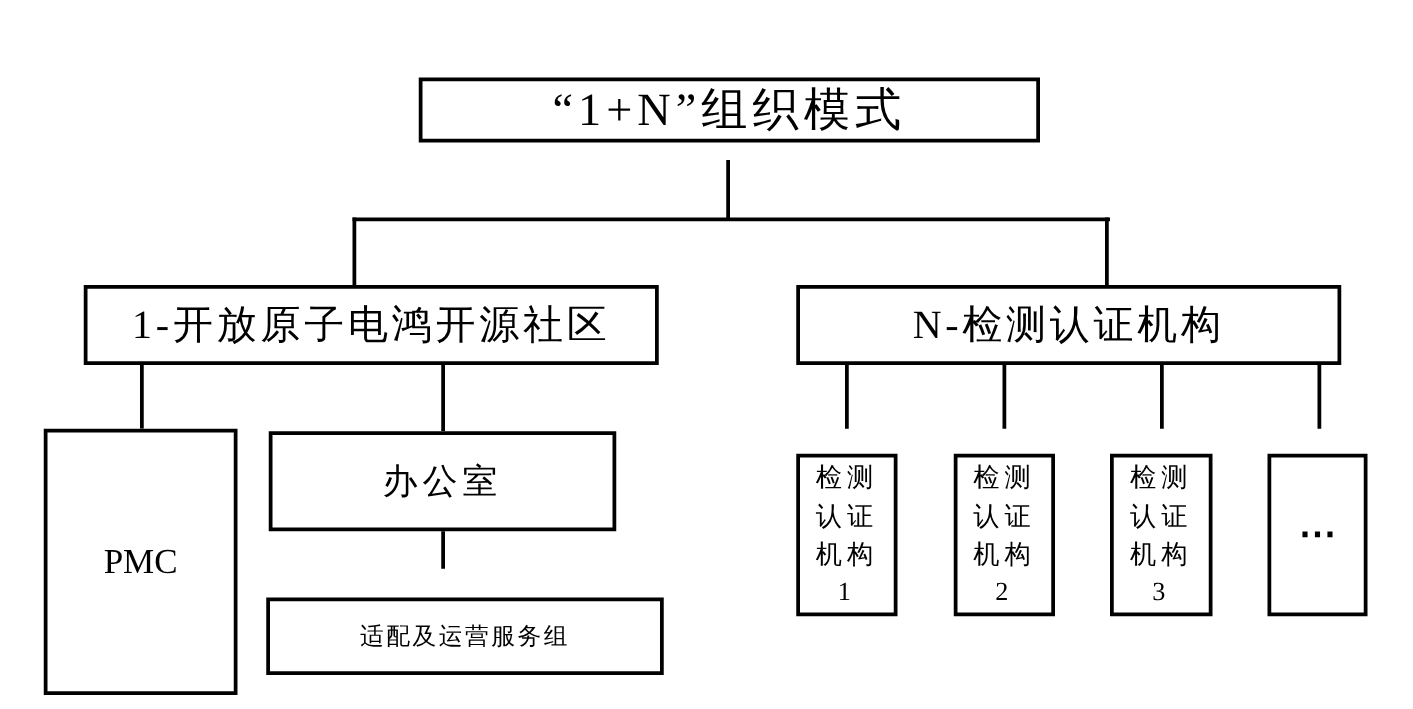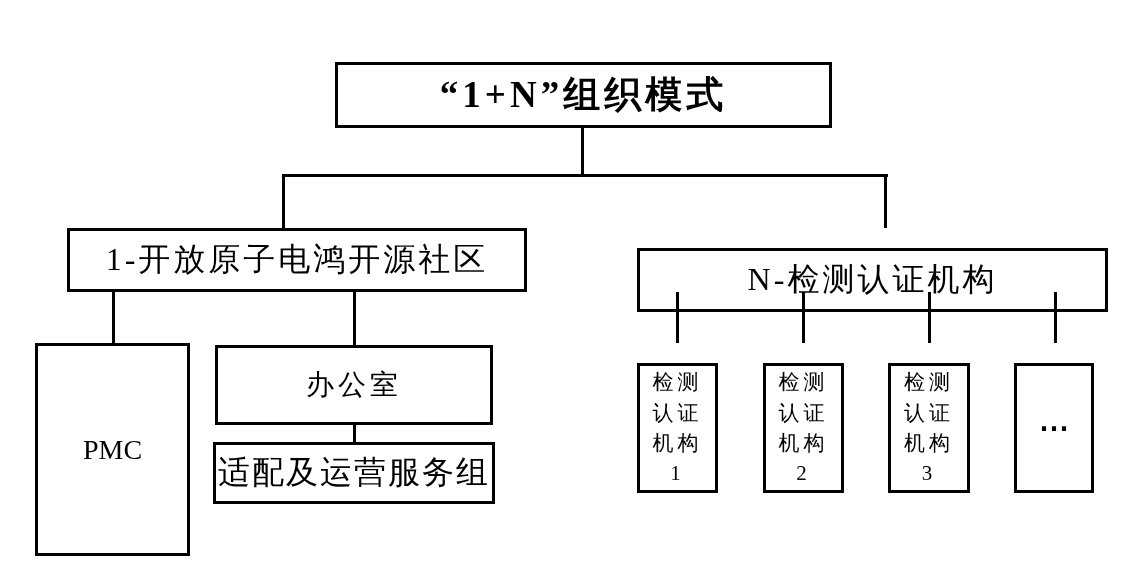--- a/index.html
+++ b/index.html
@@ -23,26 +23,26 @@
     background: #ffffff;
     display: flex;
     align-items: center;
     justify-content: center;
     text-align: center;
   }
   .line {
     position: absolute;
     background: #000000;
   }
-  .title-box   { left: 335px; top: 62px;  width: 497px; height: 66px; font-size: 37px; letter-spacing: 4px; font-weight: 700; }
+  .title-box   { left: 335px; top: 62px;  width: 497px; height: 52px; font-size: 37px; letter-spacing: 4px; font-weight: 400; }
   .left-box    { left: 35px;  top: 228px; width: 460px; height: 64px; font-size: 32px; letter-spacing: 3px; margin-left: 32px; }
-  .right-box   { left: 637px; top: 228px; width: 471px; height: 64px; font-size: 32px; letter-spacing: 3px; margin-top: 20px; }
+  .right-box   { left: 637px; top: 228px; width: 436px; height: 64px; font-size: 32px; letter-spacing: 3px; }
   .pmc-box     { left: 35px;  top: 343px; width: 155px; height: 213px; font-size: 28px; }
   .office-box  { left: 215px; top: 345px; width: 278px; height: 80px; font-size: 28px; letter-spacing: 4px; }
-  .adapt-box   { left: 213px; top: 442px; width: 282px; height: 62px; font-size: 32px; letter-spacing: 2px; }
+  .adapt-box   { left: 213px; top: 478px; width: 318px; height: 62px; font-size: 19px; letter-spacing: 2px; }
   .agency-box  { top: 363px; width: 81px; height: 130px; font-size: 21px; letter-spacing: 4px; line-height: 1.45; }
   .agency-1 { left: 637px; }
   .agency-2 { left: 763px; }
   .agency-3 { left: 888px; width: 82px; }
   .agency-4 { left: 1014px; width: 80px; font-size: 30px; font-weight: bold; letter-spacing: 0; }
   .vlabel { white-space: pre-line; }
 
   
   .trunk       { left: 581px; top: 128px; width: 3px;  height: 48px; }
   .hbar        { left: 282px; top: 174px; width: 606px; height: 3px; }

